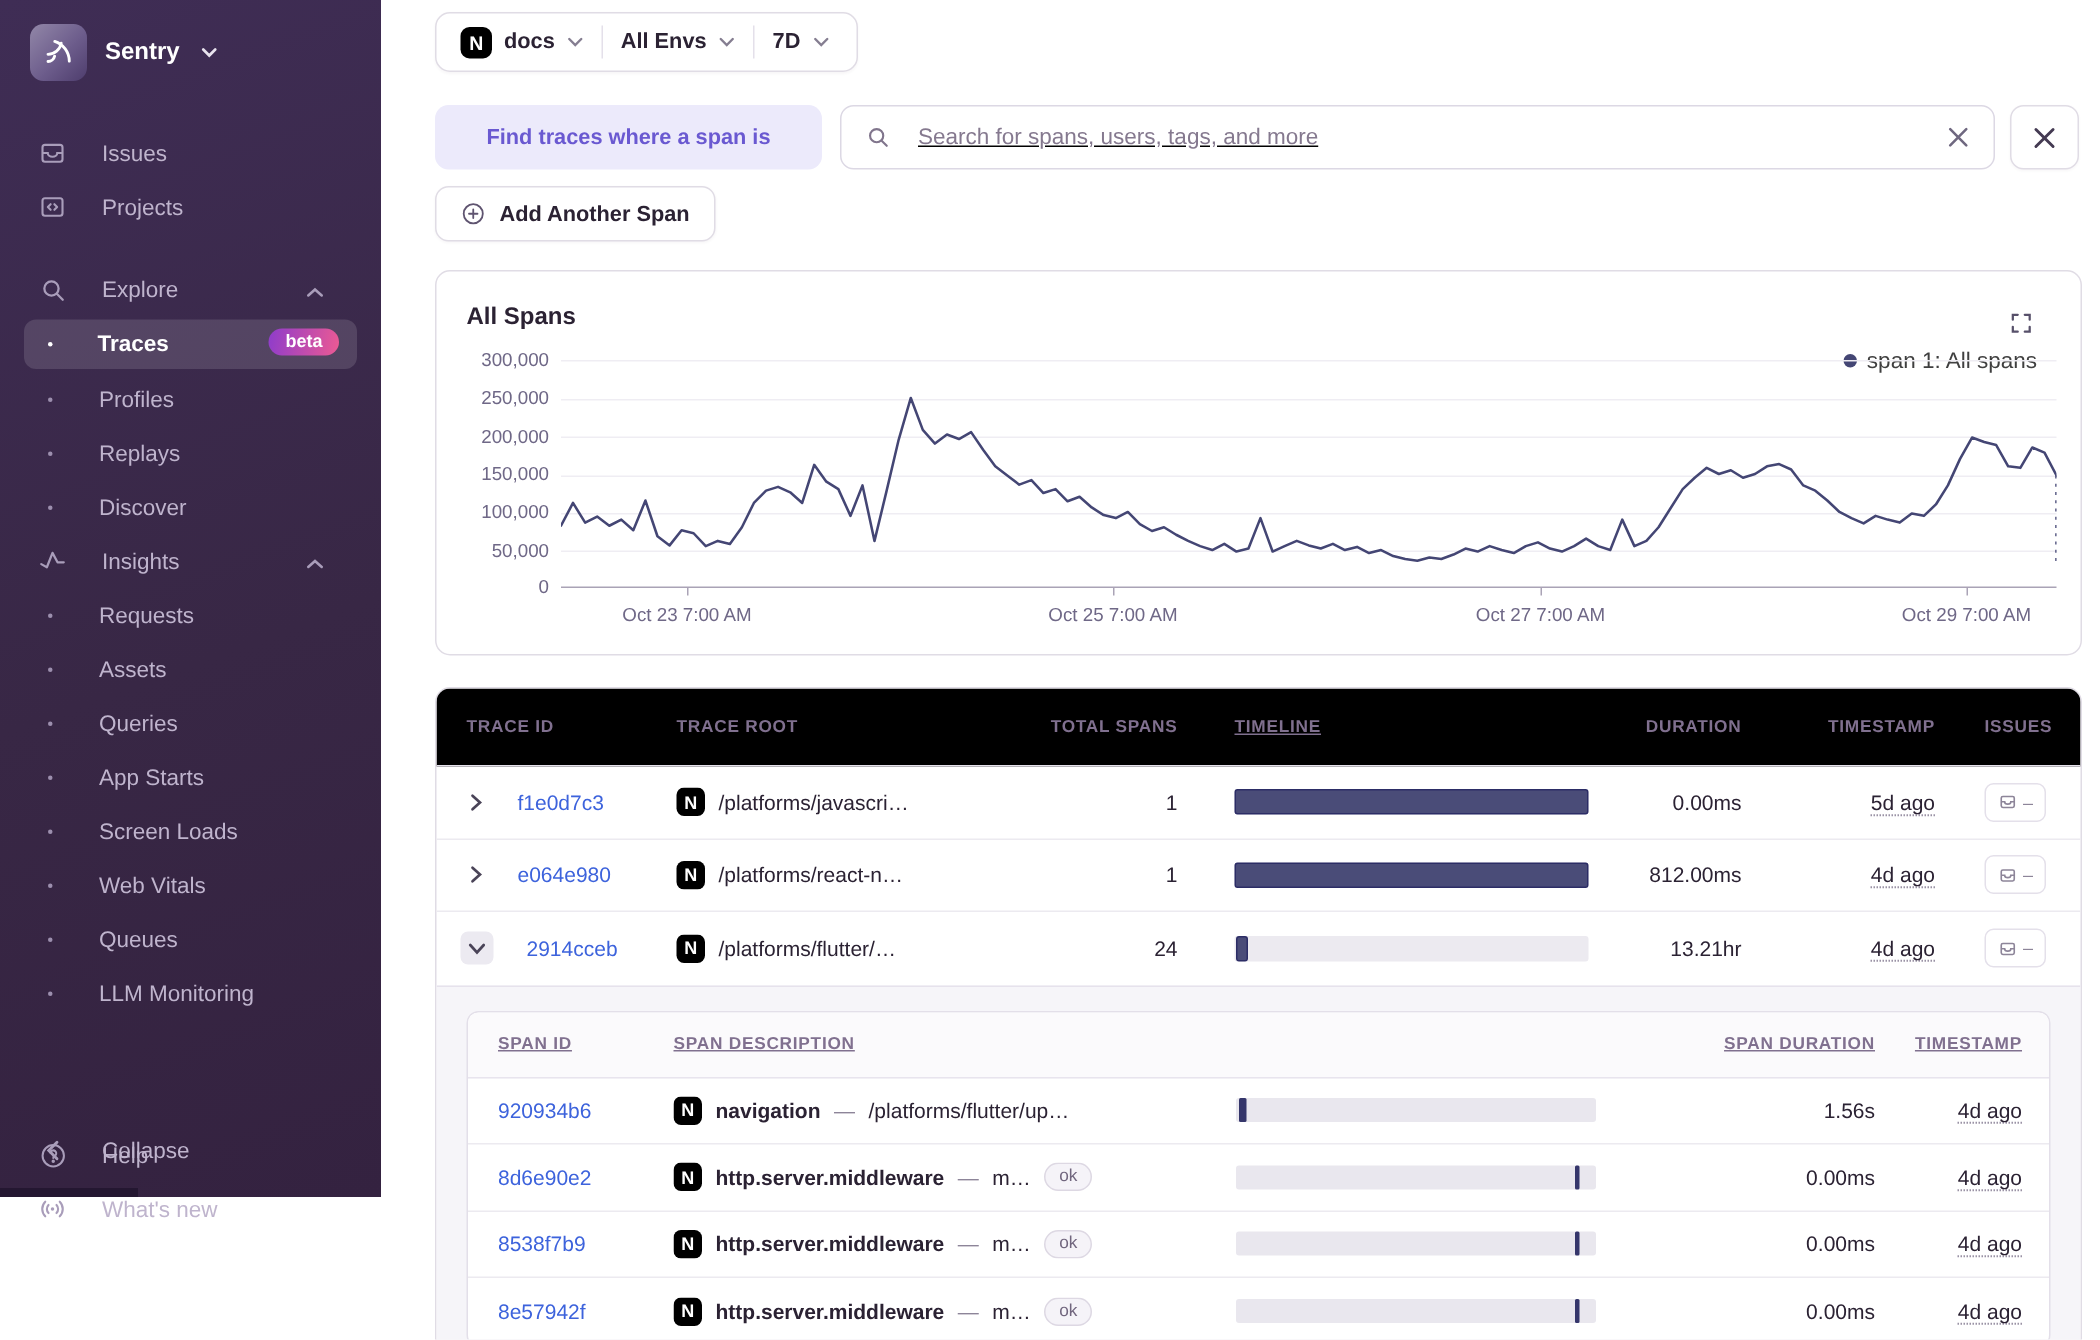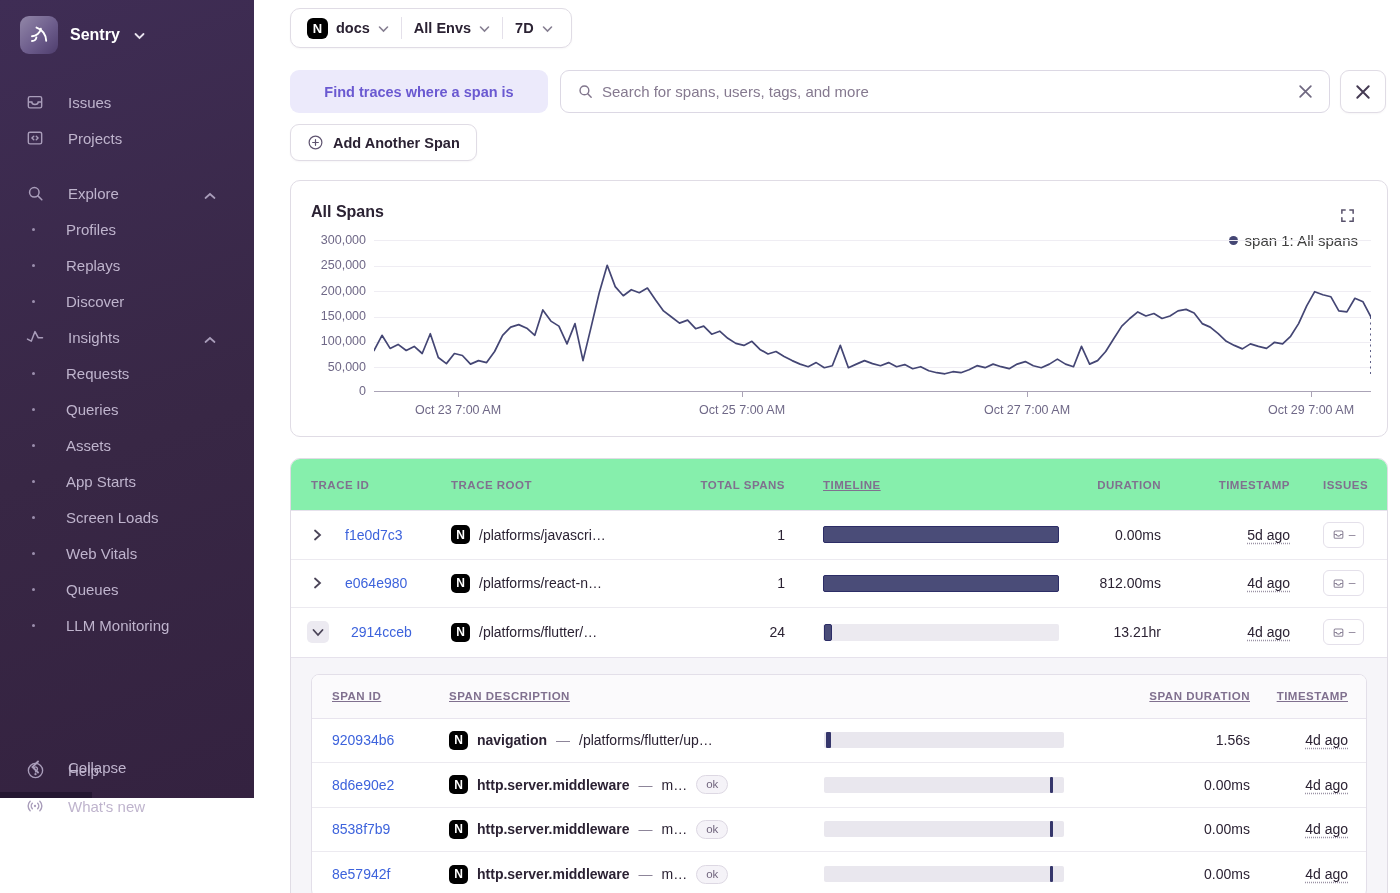--- a/index.html
+++ b/index.html
@@ -43,21 +43,21 @@
   .n-tile { background:#000; color:#fff; border-radius:6px; display:flex; align-items:center; justify-content:center;
     font-weight:700; flex:0 0 auto; }
   .n-20 { width:21px; height:21px; font-size:13px; }
   .n-18 { width:19px; height:19px; font-size:12px; border-radius:5px; }
   .chev-g { color:#857e91; }
 
   .where-pill { position:absolute; left:36px; top:70px; width:258px; height:43px; background:#eceafb;
     border-radius:9px; display:flex; align-items:center; justify-content:center;
     color:#6a59d1; font-size:14.5px; font-weight:700; }
   .searchbox { position:absolute; left:306px; top:70px; width:770px; height:43px; background:#fff;
-    border:1px solid #dcd8e4; border-radius:9px; display:flex; align-items:center; padding:0 16px; gap:8px; }
+    border:1px solid #dcd8e4; border-radius:9px; display:flex; align-items:center; padding:0 16px; gap:18px;text-decoration:underline; }
   .searchbox input { border:none; outline:none; flex:1; font-size:15px; color:#2b2233;
     font-family:"Liberation Sans", sans-serif; background:transparent; }
   .searchbox input::placeholder { color:#85798f; }
   .icon-btn-x { position:absolute; left:1086px; top:70px; width:46px; height:43px; background:#fff;
     border:1px solid #e0dce5; border-radius:9px; display:flex; align-items:center; justify-content:center;
     cursor:pointer; box-shadow:0 1px 2px rgba(43,34,51,0.04); color:#443a52; }
   .add-span { position:absolute; left:36px; top:124px; height:37px; background:#fff; border:1px solid #e0dce5;
     border-radius:9px; display:flex; align-items:center; gap:9px; padding:0 16px; font-size:14.5px;
     font-weight:700; color:#2b2233; cursor:pointer; box-shadow:0 1px 2px rgba(43,34,51,0.04); }
   .add-span .plus { color:#5f5470; }
@@ -74,21 +74,21 @@
   .gridline { position:absolute; left:83px; width:997px; height:1px; background:#efedf3; }
   .axisline { position:absolute; left:83px; top:210px; width:997px; height:1px; background:#aaa3b6; }
   .xtick { position:absolute; top:211px; width:1px; height:5px; background:#aaa3b6; }
   .xlab { position:absolute; top:222px; width:140px; text-align:center; font-size:12.5px; color:#6f6887; }
   #chart-svg { position:absolute; left:83px; top:59px; }
 
   
   .trace-table { position:absolute; left:36px; top:458px; width:1098px; height:436px; background:#fff;
     border:1px solid #e0dce5; border-radius:10px 10px 0 0; overflow:hidden; }
   .t-head { display:grid; grid-template-columns:157px 245px 102px 276px 100px 129px 87px; height:52px;
-    background:#86efac; border-bottom:1px solid #e6e2ec; align-items:center;
+    background:#000000; border-bottom:1px solid #e6e2ec; align-items:center;
     font-size:11.5px; font-weight:700; letter-spacing:0.5px; color:#80708f; }
   .t-row { display:grid; grid-template-columns:157px 245px 102px 276px 100px 129px 87px; height:48.5px;
     align-items:center; border-bottom:1px solid #eceaf0; font-size:14px; color:#2b2233; }
   .hd-pad { padding-left:20px; } .hd-root { padding-left:3px; } .hd-right { text-align:right; padding-right:10px; }
   .hd-timeline { padding-left:28px;text-decoration:underline; } .hd-issues { padding-left:23px; }
   .cell-id { display:flex; align-items:center; gap:22px; padding-left:20px; }
   .row-chev { color:#4a4458; display:flex; cursor:pointer; }
   .row-chev-open { background:#eceaf1; border-radius:5px; width:22px; height:22px; align-items:center; justify-content:center; margin-left:-4px; }
   .id-link { color:#3d63dc; cursor:pointer; }
   .cell-root { display:flex; align-items:center; gap:9px; padding-left:3px; overflow:hidden; white-space:nowrap; }
@@ -169,20 +169,25 @@
           </span>
           <span>Explore</span>
         </div>
         <span class="sec-chev">
           <svg width="12" height="8" viewBox="0 0 12 8" fill="none" stroke="currentColor" stroke-width="1.7" stroke-linecap="round">
               <path d="M1.5 6l4.5-4 4.5 4"></path>
             </svg>
         </span>
       </div>
 
+      <div class="active-pill">
+        <span class="bullet"></span>
+        <span class="lbl">Traces</span>
+        <span class="beta-badge">beta</span>
+      </div>
       <div class="nav-sub">
         <span class="bullet"></span>
         <span>Profiles</span>
       </div>
       <div class="nav-sub">
         <span class="bullet"></span>
         <span>Replays</span>
       </div>
       <div class="nav-sub">
         <span class="bullet"></span>
@@ -204,25 +209,25 @@
             </svg>
         </span>
       </div>
 
       <div class="nav-sub">
           <span class="bullet"></span>
           <span>Requests</span>
         </div>
       <div class="nav-sub">
           <span class="bullet"></span>
+          <span>Assets</span>
+        </div>
+      <div class="nav-sub">
+          <span class="bullet"></span>
           <span>Queries</span>
-        </div>
-      <div class="nav-sub">
-          <span class="bullet"></span>
-          <span>Assets</span>
         </div>
       <div class="nav-sub">
           <span class="bullet"></span>
           <span>App Starts</span>
         </div>
       <div class="nav-sub">
           <span class="bullet"></span>
           <span>Screen Loads</span>
         </div>
       <div class="nav-sub">

